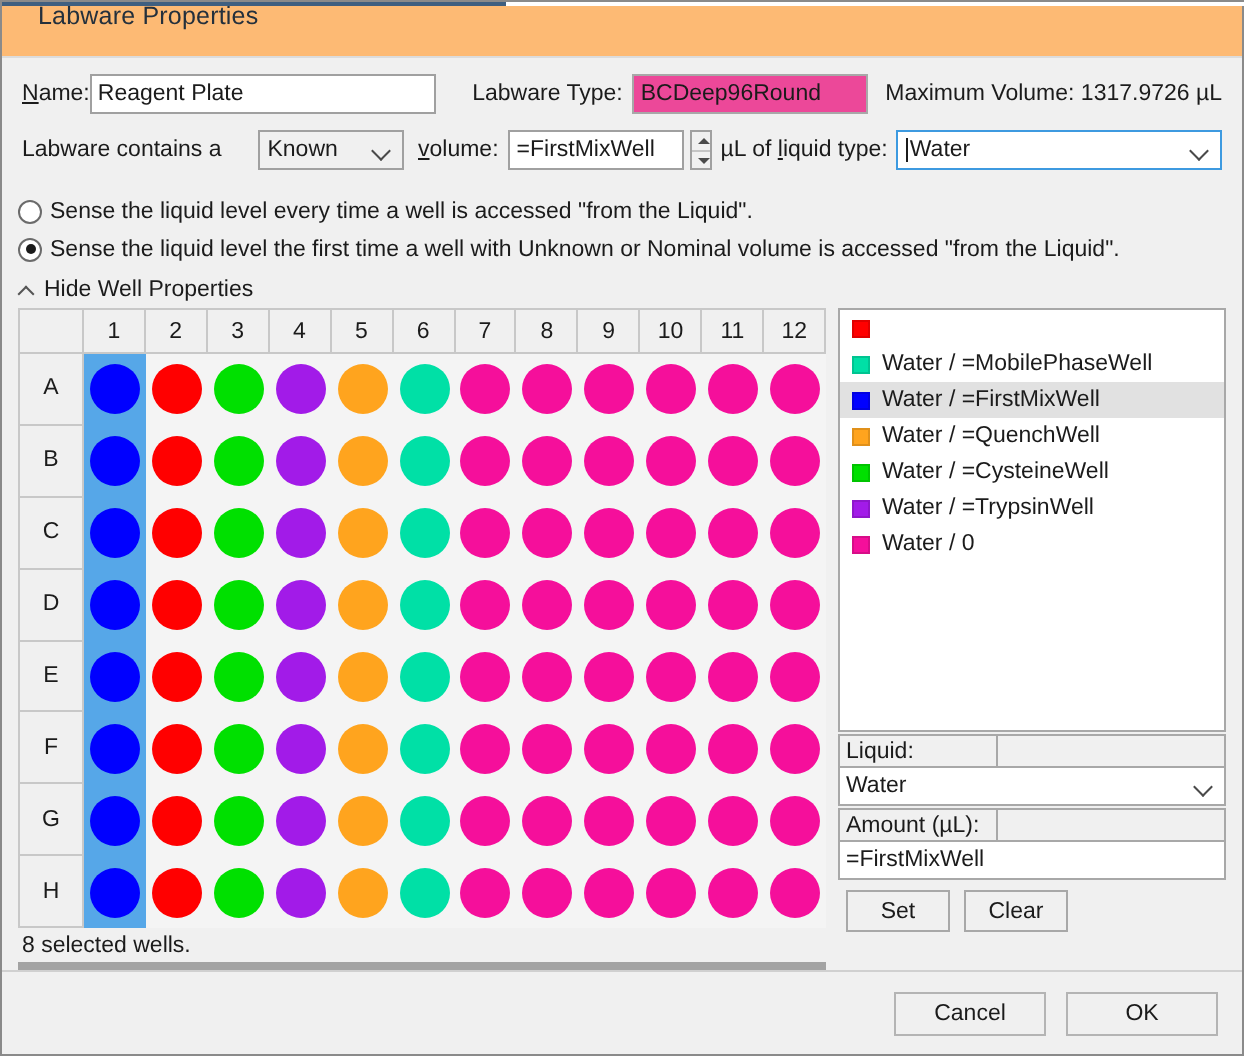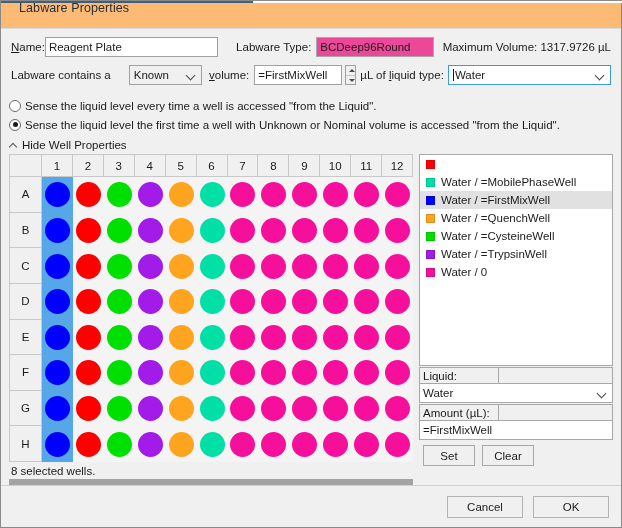--- a/index.html
+++ b/index.html
@@ -152,21 +152,21 @@
     display:flex;align-items:center;justify-content:center;position:relative;
   }
   .wcell.sel{background:#56a7e8;}
   .well{
     width:25px;height:25px;border-radius:50%;
     box-sizing:border-box;
   }
   .status{
     height:17px;flex:0 0 17px;display:flex;align-items:center;
     font-size:11.5px;color:#1b1b1b;padding-left:2px;
-    border-bottom:6px solid #a3a3a3;background:#f0f0f0;text-align:right;
+    border-bottom:4px solid #a3a3a3;background:#f0f0f0;text-align:right;
   }
   
   .right{
     flex:1;display:flex;flex-direction:column;margin-left:6px;min-width:0;
     padding-bottom:19px;box-sizing:border-box;
   }
   .listbox{
     flex:1;border:1px solid #a8a8a8;background:#ffffff;
     box-sizing:border-box;display:flex;flex-direction:column;min-height:0;
     overflow:hidden;

